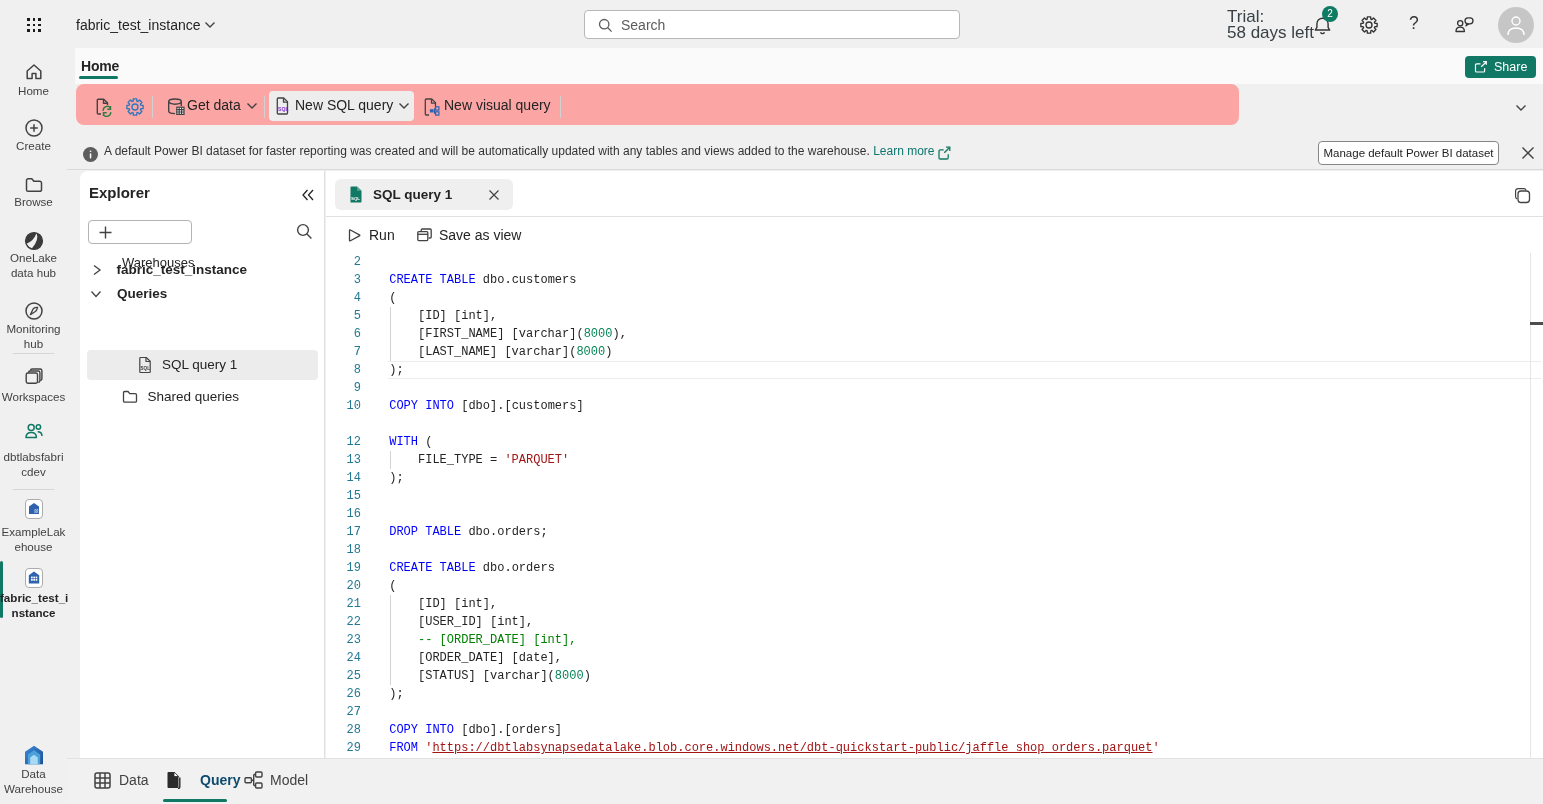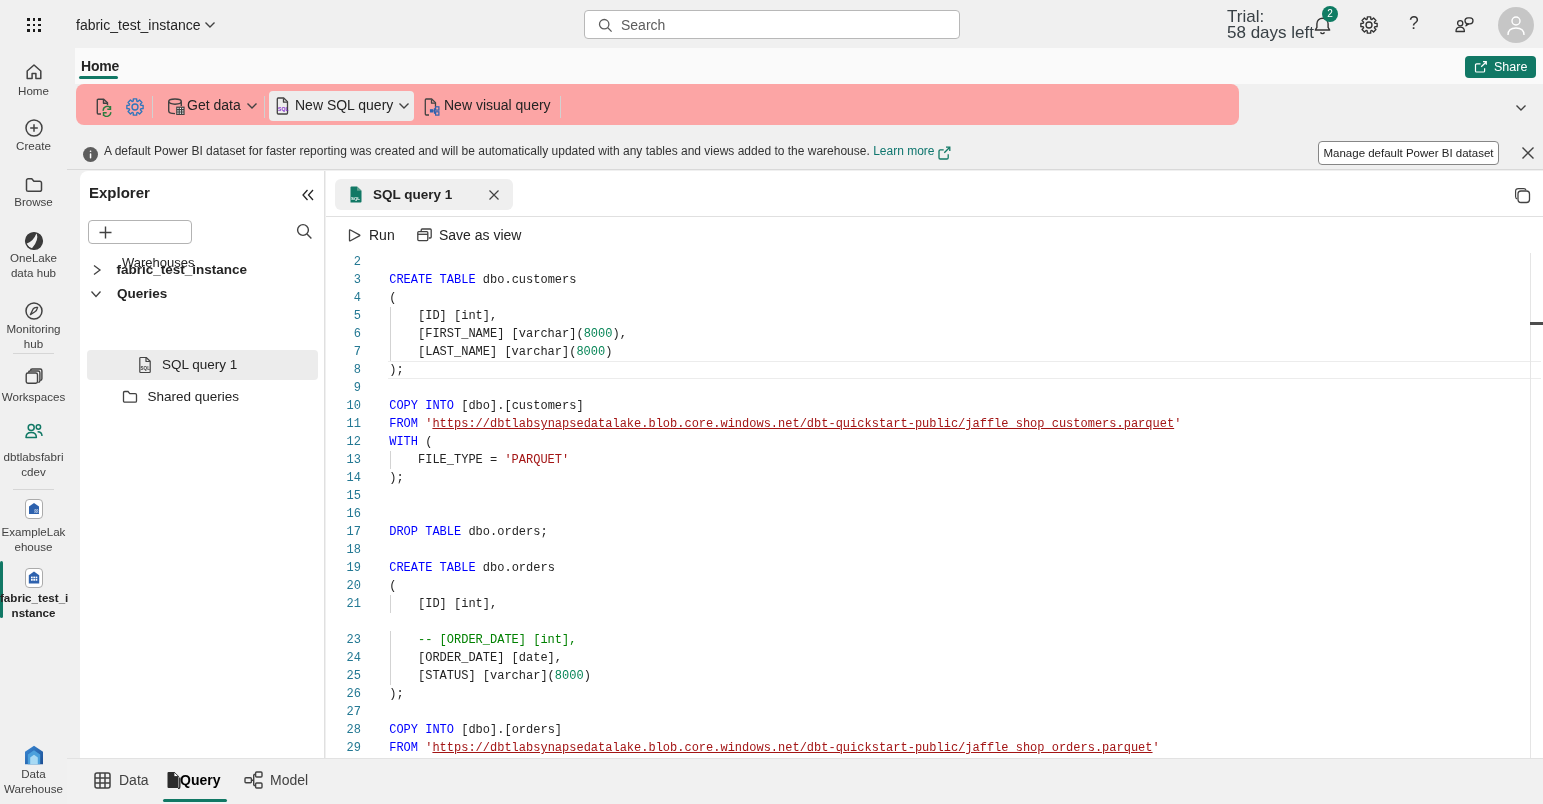--- a/index.html
+++ b/index.html
@@ -368,31 +368,31 @@
 <div id="rulermark"></div>
 <div class="cl" style="top:0px"><span class="n">2</span><span class="c"></span></div>
 <div class="cl" style="top:18px"><span class="n">3</span><span class="c"><span class="k">CREATE</span> <span class="k">TABLE</span> dbo.customers</span></div>
 <div class="cl" style="top:36px"><span class="n">4</span><span class="c">(</span></div>
 <div class="cl" style="top:54px"><i class="ig"></i><span class="n">5</span><span class="c">    [ID] [int],</span></div>
 <div class="cl" style="top:72px"><i class="ig"></i><span class="n">6</span><span class="c">    [FIRST_NAME] [varchar](<span class="num">8000</span>),</span></div>
 <div class="cl" style="top:90px"><i class="ig"></i><span class="n">7</span><span class="c">    [LAST_NAME] [varchar](<span class="num">8000</span>)</span></div>
 <div class="cl" style="top:108px"><span class="n">8</span><span class="c">);</span></div>
 <div class="cl" style="top:126px"><span class="n">9</span><span class="c"></span></div>
 <div class="cl" style="top:144px"><span class="n">10</span><span class="c"><span class="k">COPY</span> <span class="k">INTO</span> [dbo].[customers]</span></div>
-<div class="cl" style="top:162px"><span class="n">11</span><span class="c"><span class="k">FROM</span> <span class="s">'</span><span class="u">https://dbtlabsynapsedatalake.blob.core.windows.net/dbt-quickstart-public/jaffle_shop_customers.parquet</span><span class="s">'</span></span></div>
 <div class="cl" style="top:180px"><span class="n">12</span><span class="c"><span class="k">WITH</span> (</span></div>
 <div class="cl" style="top:198px"><i class="ig"></i><span class="n">13</span><span class="c">    FILE_TYPE = <span class="s">'PARQUET'</span></span></div>
 <div class="cl" style="top:216px"><span class="n">14</span><span class="c">);</span></div>
 <div class="cl" style="top:234px"><span class="n">15</span><span class="c"></span></div>
 <div class="cl" style="top:252px"><span class="n">16</span><span class="c"></span></div>
 <div class="cl" style="top:270px"><span class="n">17</span><span class="c"><span class="k">DROP</span> <span class="k">TABLE</span> dbo.orders;</span></div>
 <div class="cl" style="top:288px"><span class="n">18</span><span class="c"></span></div>
 <div class="cl" style="top:306px"><span class="n">19</span><span class="c"><span class="k">CREATE</span> <span class="k">TABLE</span> dbo.orders</span></div>
 <div class="cl" style="top:324px"><span class="n">20</span><span class="c">(</span></div>
 <div class="cl" style="top:342px"><i class="ig"></i><span class="n">21</span><span class="c">    [ID] [int],</span></div>
+<div class="cl" style="top:360px"><i class="ig"></i><span class="n">22</span><span class="c">    [USER_ID] [int],</span></div>
 <div class="cl" style="top:378px"><i class="ig"></i><span class="n">23</span><span class="c"><span class="cm">    -- [ORDER_DATE] [int],</span></span></div>
 <div class="cl" style="top:396px"><i class="ig"></i><span class="n">24</span><span class="c">    [ORDER_DATE] [date],</span></div>
 <div class="cl" style="top:414px"><i class="ig"></i><span class="n">25</span><span class="c">    [STATUS] [varchar](<span class="num">8000</span>)</span></div>
 <div class="cl" style="top:432px"><span class="n">26</span><span class="c">);</span></div>
 <div class="cl" style="top:450px"><span class="n">27</span><span class="c"></span></div>
 <div class="cl" style="top:468px"><span class="n">28</span><span class="c"><span class="k">COPY</span> <span class="k">INTO</span> [dbo].[orders]</span></div>
 <div class="cl" style="top:486px"><span class="n">29</span><span class="c"><span class="k">FROM</span> <span class="s">'</span><span class="u">https://dbtlabsynapsedatalake.blob.core.windows.net/dbt-quickstart-public/jaffle_shop_orders.parquet</span><span class="s">'</span></span></div>
 </div>
 </div>
 
@@ -400,21 +400,21 @@
   <svg class="abs" style="left:27px;top:13px" width="17" height="17" viewBox="0 0 17 17">
       <rect x="1" y="1" width="15" height="15" rx="2" fill="none" stroke="#424242" stroke-width="1.5"></rect>
       <path d="M1 6 H16 M1 11 H16 M6 1 V16 M11 1 V16" stroke="#424242" stroke-width="1.5"></path>
     </svg>
   <span class="bt" style="left:52px">Data</span>
   <svg class="abs" style="left:99px;top:12px" width="16" height="18" viewBox="0 0 16 18">
       <path d="M2.5 17 q-1 0-1-1 V2 q0-1 1-1 H8 l4.5 4.3 V16 q0 1-1 1 Z" fill="#2b2b2b"></path>
       <path d="M8 1 V5.5 H12.7 Z" fill="#fff" stroke="#2b2b2b" stroke-width="0.8"></path>
       <path d="M13.8 6.5 V15.7 q0 1.8-1.8 1.8" fill="none" stroke="#2b2b2b" stroke-width="1.4"></path>
     </svg>
-  <span class="bt" style="left:113px;font-weight:bold;color:#000000">Query</span>
+  <span class="bt" style="left:133px;font-weight:bold;color:#0c4a6e">Query</span>
   <svg class="abs" style="left:177px;top:12px" width="19" height="18" viewBox="0 0 19 18">
       <rect x="1" y="6.7" width="6.4" height="5" rx="1" fill="none" stroke="#424242" stroke-width="1.4"></rect>
       <rect x="11.6" y="1" width="6.4" height="5" rx="1" fill="none" stroke="#424242" stroke-width="1.4"></rect>
       <rect x="11.6" y="12" width="6.4" height="5" rx="1" fill="none" stroke="#424242" stroke-width="1.4"></rect>
       <path d="M7.4 9.2 H9.7 M9.7 3.5 H11.6 M9.7 14.5 H11.6 M9.7 3.5 V14.5" fill="none" stroke="#424242" stroke-width="1.4"></path>
     </svg>
   <span class="bt" style="left:203px">Model</span>
   <div id="queryline"></div>
 </div>
 

